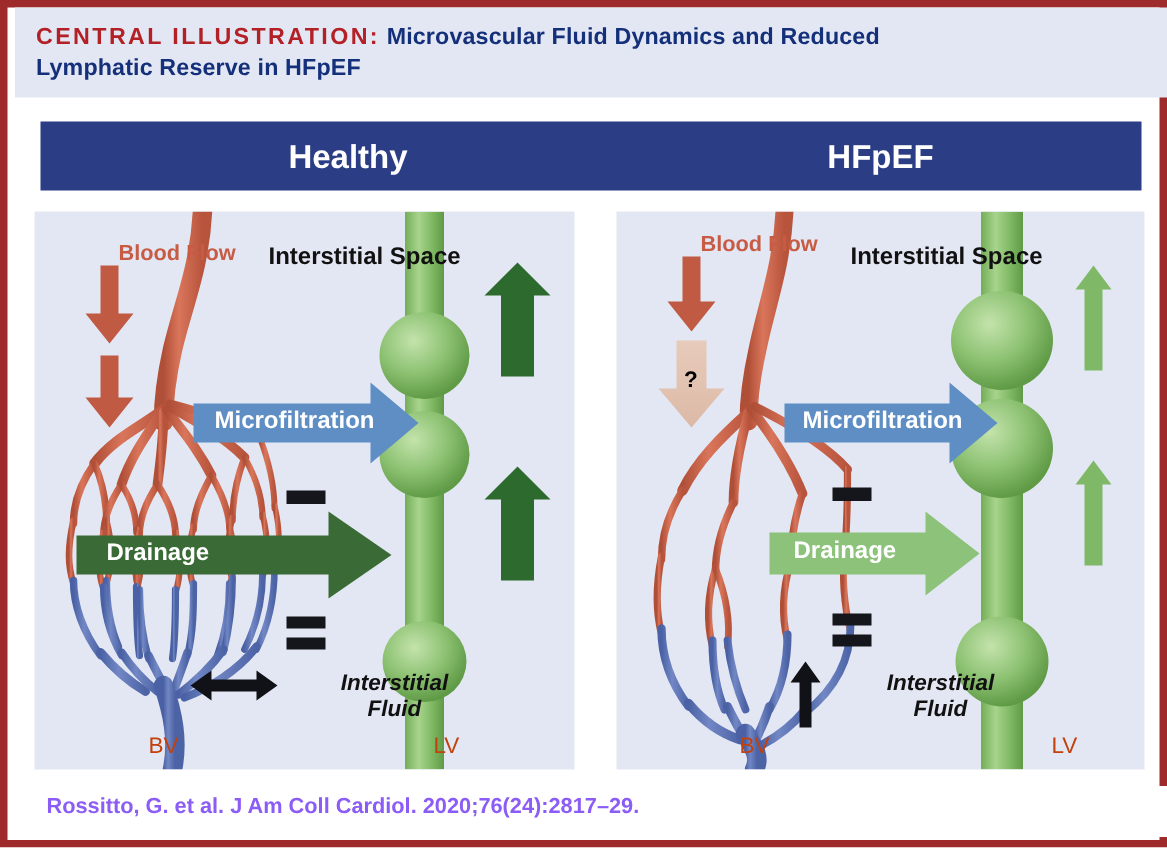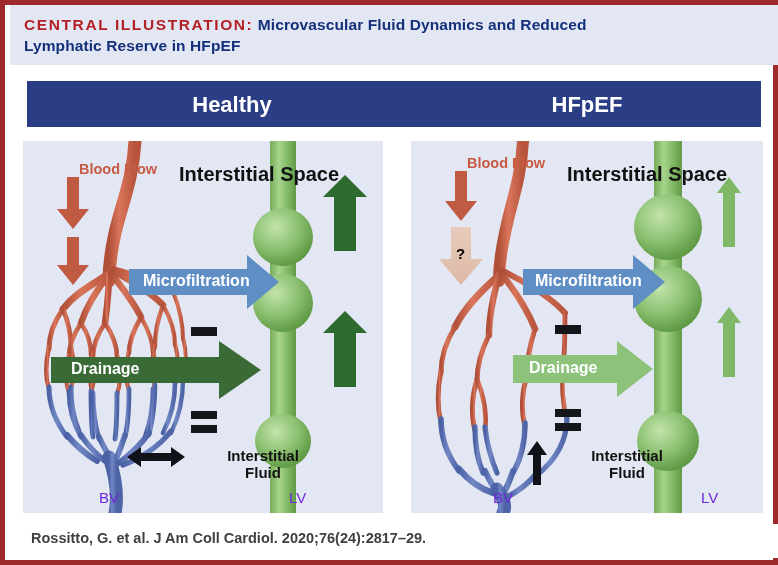--- a/index.html
+++ b/index.html
@@ -49,38 +49,38 @@
     overflow:hidden;
   }
   #panel-healthy{left:18px;width:360px;}
   #panel-hfpef{left:406px;width:352px;}
   .panel-svg{position:absolute;left:0;top:0;}
   
   .lbl{position:absolute;font-weight:bold;color:#111111;margin-left:34px;}
   .blood-flow{
     color:#c75b44;font-size:14.5px;font-weight:bold;
   }
-  .interstitial-space{font-size:20px;}
-  .if-label{font-size:15px;line-height:17px;text-align:center;}
-  .bv-lv{font-size:15px;color:#6d28d9;font-weight:normal;}
+  .interstitial-space{font-size:16px;}
+  .if-label{font-size:15px;line-height:17px;text-align:center;font-style:italic;}
+  .bv-lv{font-size:15px;color:#c2410c;font-weight:normal;}
   .arrow-text{
     position:absolute;color:#ffffff;font-weight:bold;
     font-size:16px;
   }
   .qmark{
     position:absolute;font-size:15px;font-weight:bold;color:#000;
   }
   
   #footer{
     position:absolute;left:5px;top:519px;width:768px;height:34px;
     background:#ffffff;
   }
   #citation{
     position:absolute;left:21px;top:6px;
-    font-size:14.5px;font-weight:bold;color:#404040;
+    font-size:14.5px;font-weight:bold;color:#8b5cf6;
   }
 </style>
 </head>
 <body>
 
 <div id="figure">
 
   <div id="banner">
     <div id="banner-healthy" class="banner-label">Healthy</div>
     <div id="banner-hfpef" class="banner-label">HFpEF</div>

